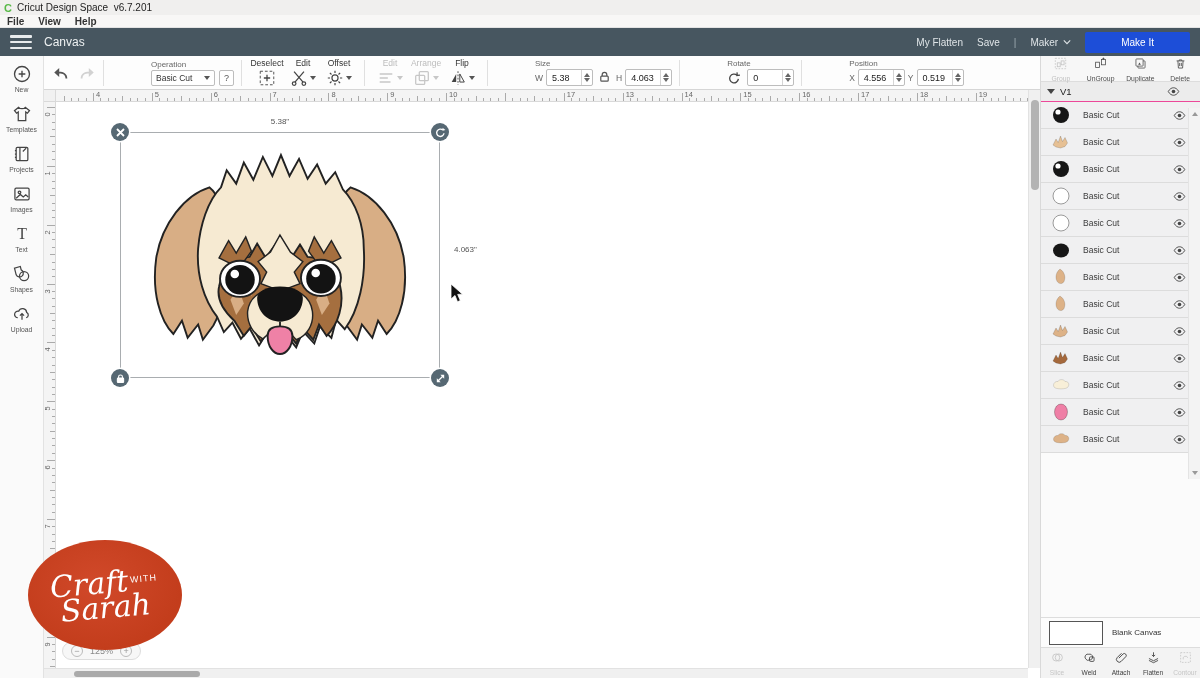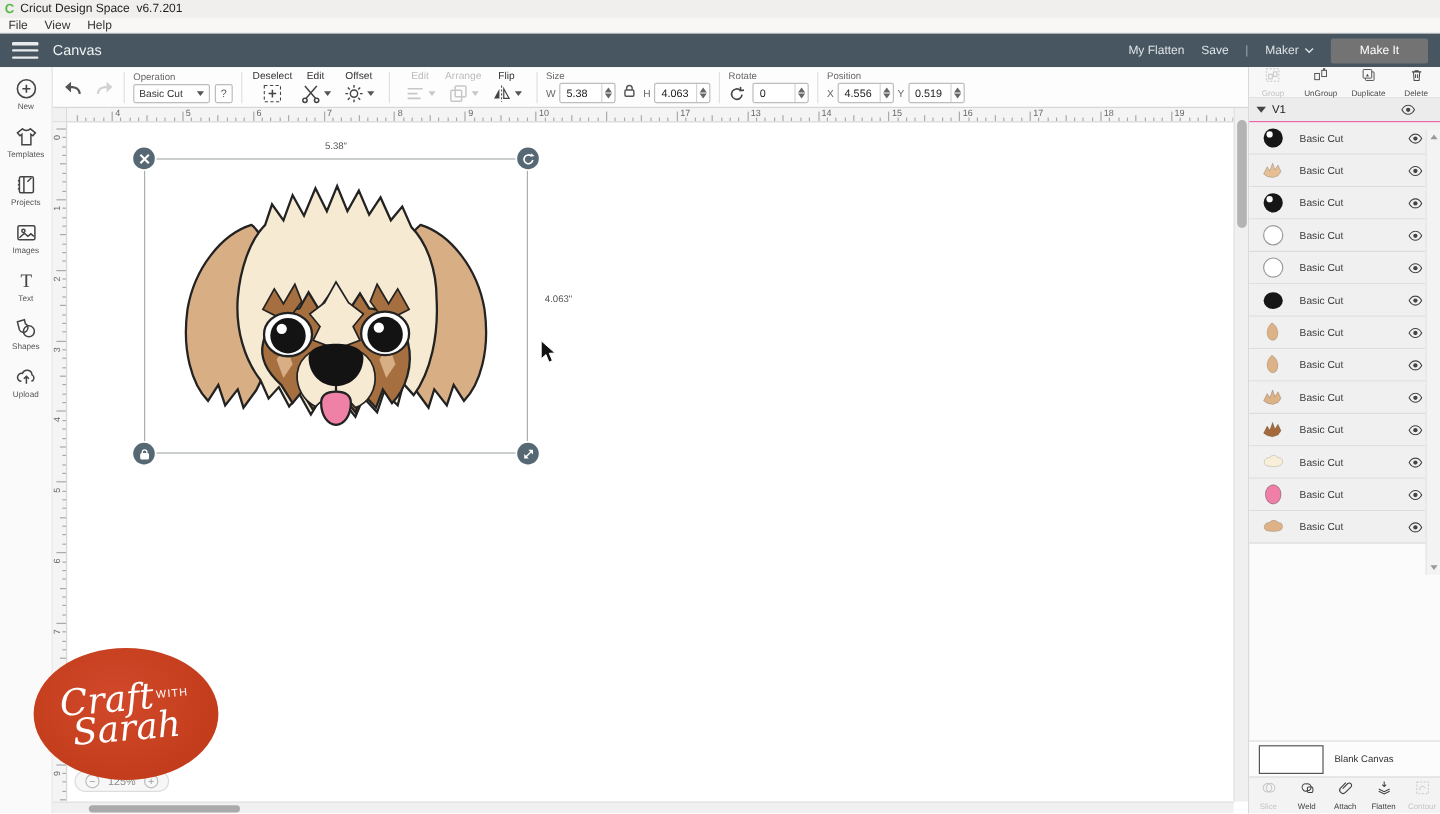--- a/index.html
+++ b/index.html
@@ -2,42 +2,42 @@
 <html><head>
 <meta charset="utf-8">
 <style>
   * { margin:0; padding:0; box-sizing:border-box; }
   html,body { width:1200px; height:678px; overflow:hidden; font-family:"Liberation Sans", sans-serif; }
   .app { position:relative; width:1200px; height:678px; background:#fff; }
 
   
   .titlebar { position:absolute; left:0; top:0; width:1200px; height:15px; background:#f0efee; display:flex; align-items:center; padding-left:4px; font-size:10px; color:#222; }
   .titlebar .clogo { color:#58b947; font-weight:bold; font-size:11px; margin-right:5px; }
-  .menubar { position:absolute; left:0; top:15px; width:1200px; height:13px; background:#f8f7f6; border-bottom:1px solid #e3e3e3; display:flex; align-items:center; font-size:10px; color:#333; }
+  .menubar { position:absolute; left:0; top:15px; width:1200px; height:13px; background:#f8f7f6; border-bottom:1px solid #e3e3e3; display:flex; align-items:center; font-size:10px; color:#333;font-weight:bold; }
   .menu-item { padding:0 7px; }
 
   
   .header { position:absolute; left:0; top:28px; width:1200px; height:28px; background:#475660; color:#fff; display:flex; align-items:center; }
   .hamburger { width:22px; height:14px; margin:0 12px 0 10px; display:flex; flex-direction:column; justify-content:space-between; cursor:pointer; }
   .hamburger span { display:block; height:2.5px; background:#e8ebed; border-radius:1px; }
   .hdr-canvas { font-size:12px; color:#eef1f2; }
   .hdr-title { position:absolute; left:0; right:0; text-align:center; font-size:11px; color:#e8ecee; pointer-events:none; }
   .hdr-right { margin-left:auto; display:flex; align-items:center; gap:14px; padding-right:10px; font-size:10px; color:#dfe4e7; }
   .hdr-sep { color:#9fabb2; }
   .maker { display:flex; align-items:center; gap:5px; }
   .chev { width:8px; height:8px; }
-  .makeit { background:#737373; color:#fff; border:none; font-size:10px; padding:5px 24px; border-radius:2px; }
+  .makeit { background:#1d4ed8; color:#fff; border:none; font-size:10px; padding:5px 36px; border-radius:2px; }
 
   
   .toolbar { position:absolute; left:44px; top:56px; width:996px; height:34px; background:#fdfdfd; border-bottom:1px solid #d6d6d6; display:flex; align-items:center; padding-left:8px; }
   .vsep { width:1px; height:26px; background:#e0e0e0; margin:0 7px; flex:0 0 1px; }
   .tb-icon { width:18px; height:18px; display:inline-block; }
   .tb-icon svg { width:100%; height:100%; }
   .undo-redo { display:flex; gap:8px; align-items:center; }
-  .tb-col { display:flex; flex-direction:column; align-items:flex-start; }
+  .tb-col { display:flex; flex-direction:column; align-items:flex-start;margin-left:40px; }
   .tb-minilabel { font-size:8px; color:#666; margin-bottom:1px; }
   .dropdown { display:flex; align-items:center; justify-content:space-between; width:64px; height:16px; border:1px solid #bdbdbd; border-radius:2px; background:#fff; font-size:8.5px; color:#333; padding:0 4px; }
   .caret { width:0; height:0; border-left:3.5px solid transparent; border-right:3.5px solid transparent; border-top:4px solid #555; }
   .qbtn { width:15px; height:16px; border:1px solid #bdbdbd; border-radius:2px; background:#fff; font-size:9px; color:#555; margin-left:4px; display:flex; align-items:center; justify-content:center; }
   .tool { display:flex; flex-direction:column; align-items:center; width:36px; }
   .tool .t-label { font-size:8.5px; color:#333; margin-bottom:1px; }
   .tool .t-ic { display:flex; align-items:center; gap:2px; color:#444; }
   .tool.disabled .t-label { color:#bcbcbc; }
   .tool.disabled .t-ic { color:#c7c7c7; }
   .numgrp { display:flex; align-items:center; gap:3px; }

